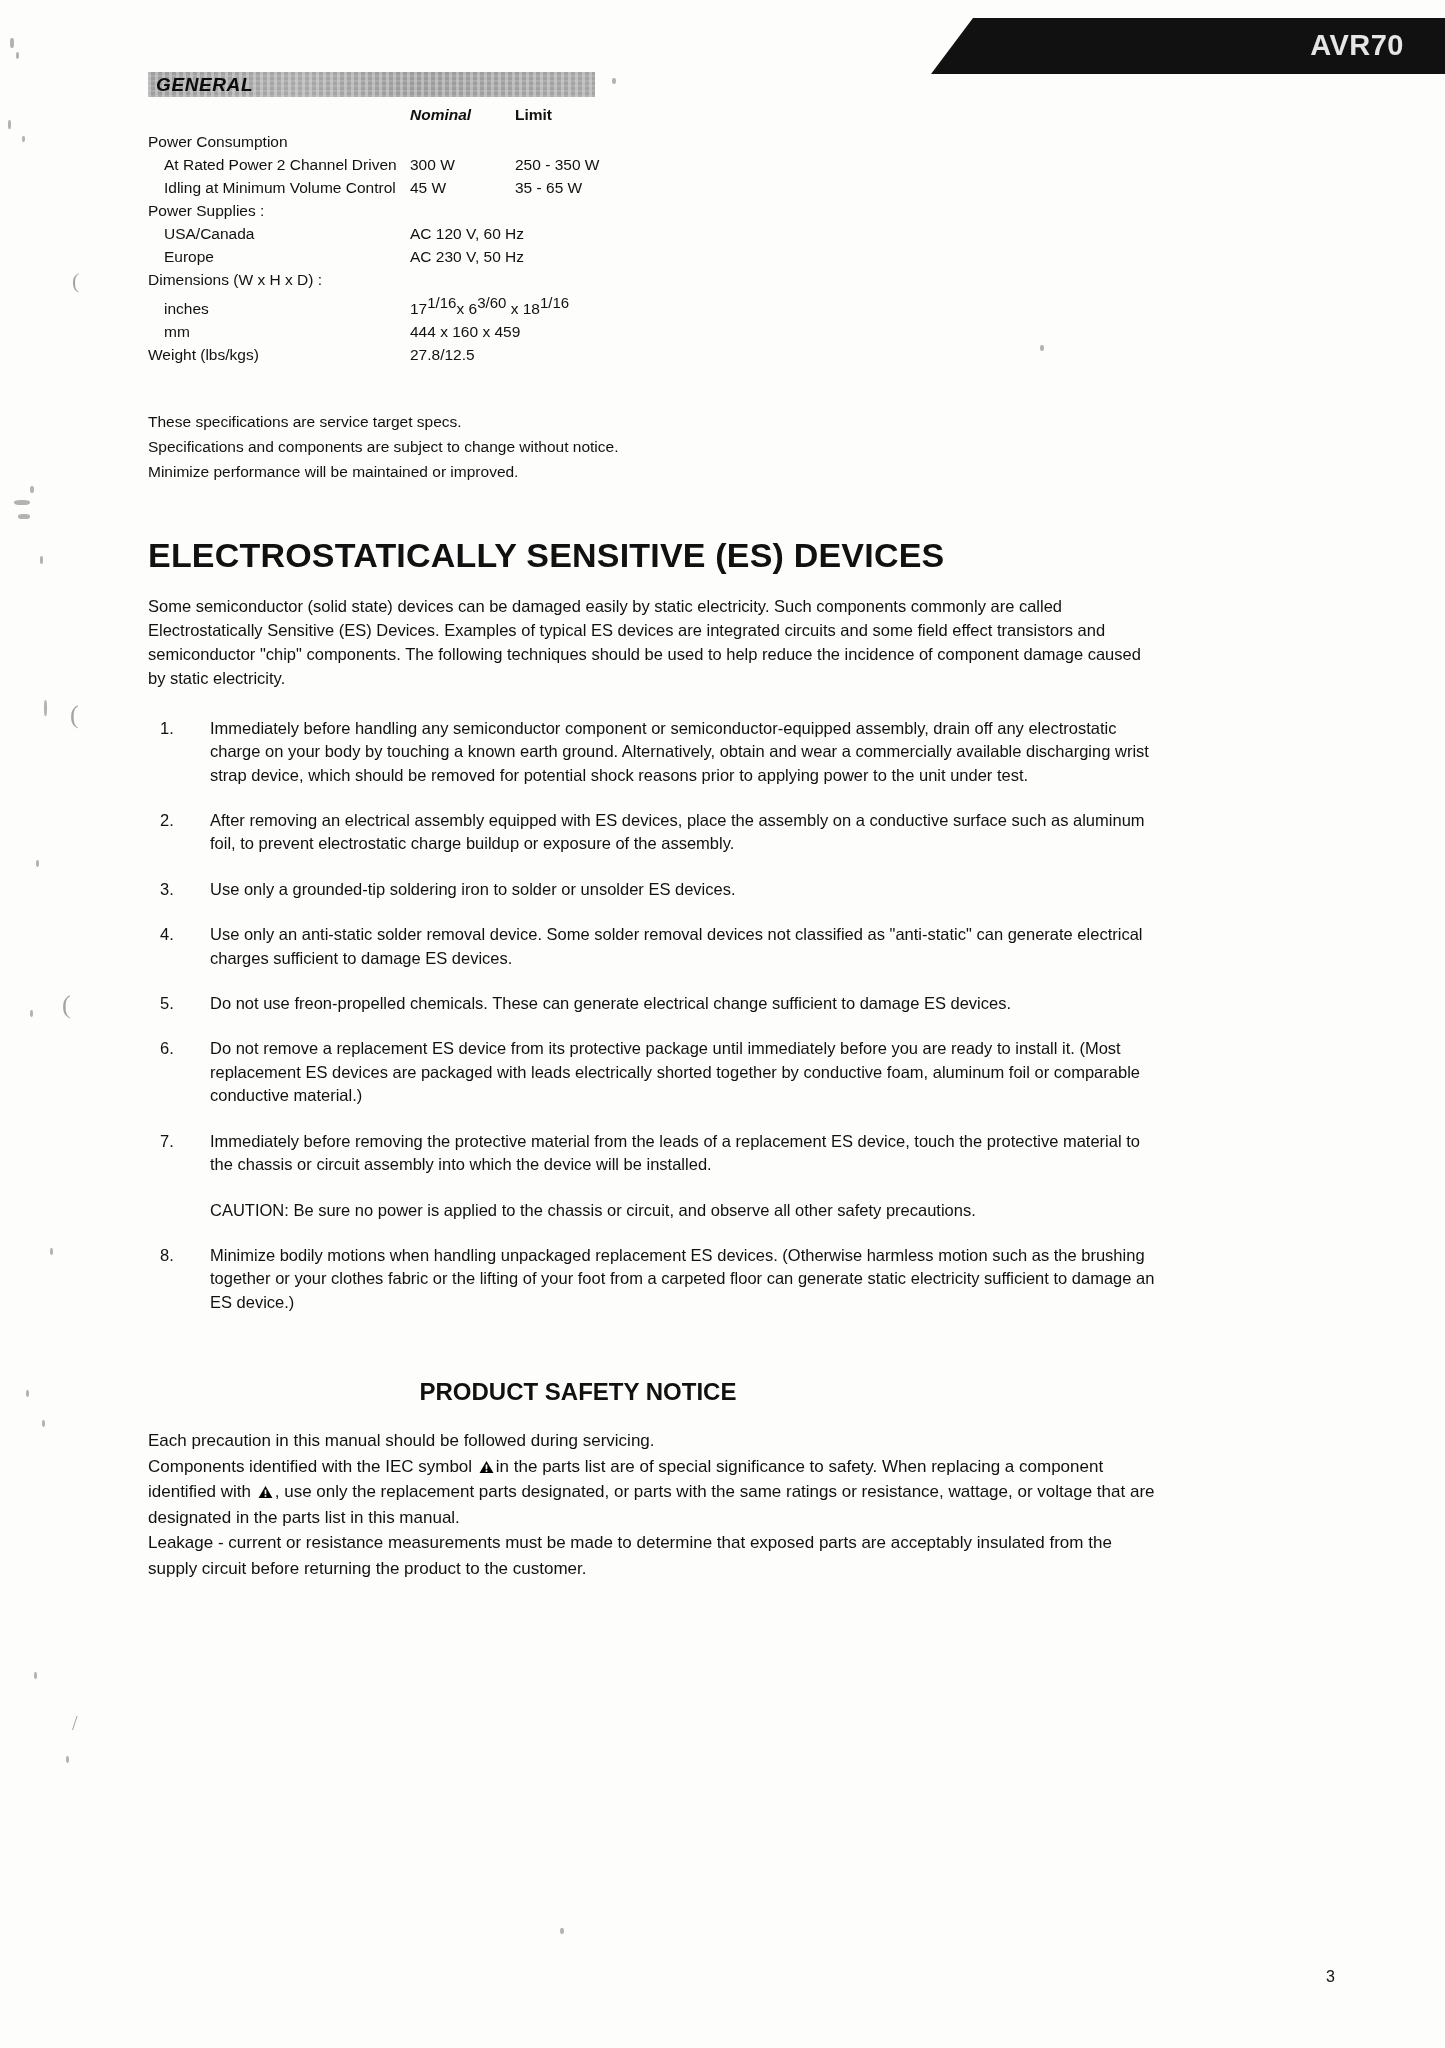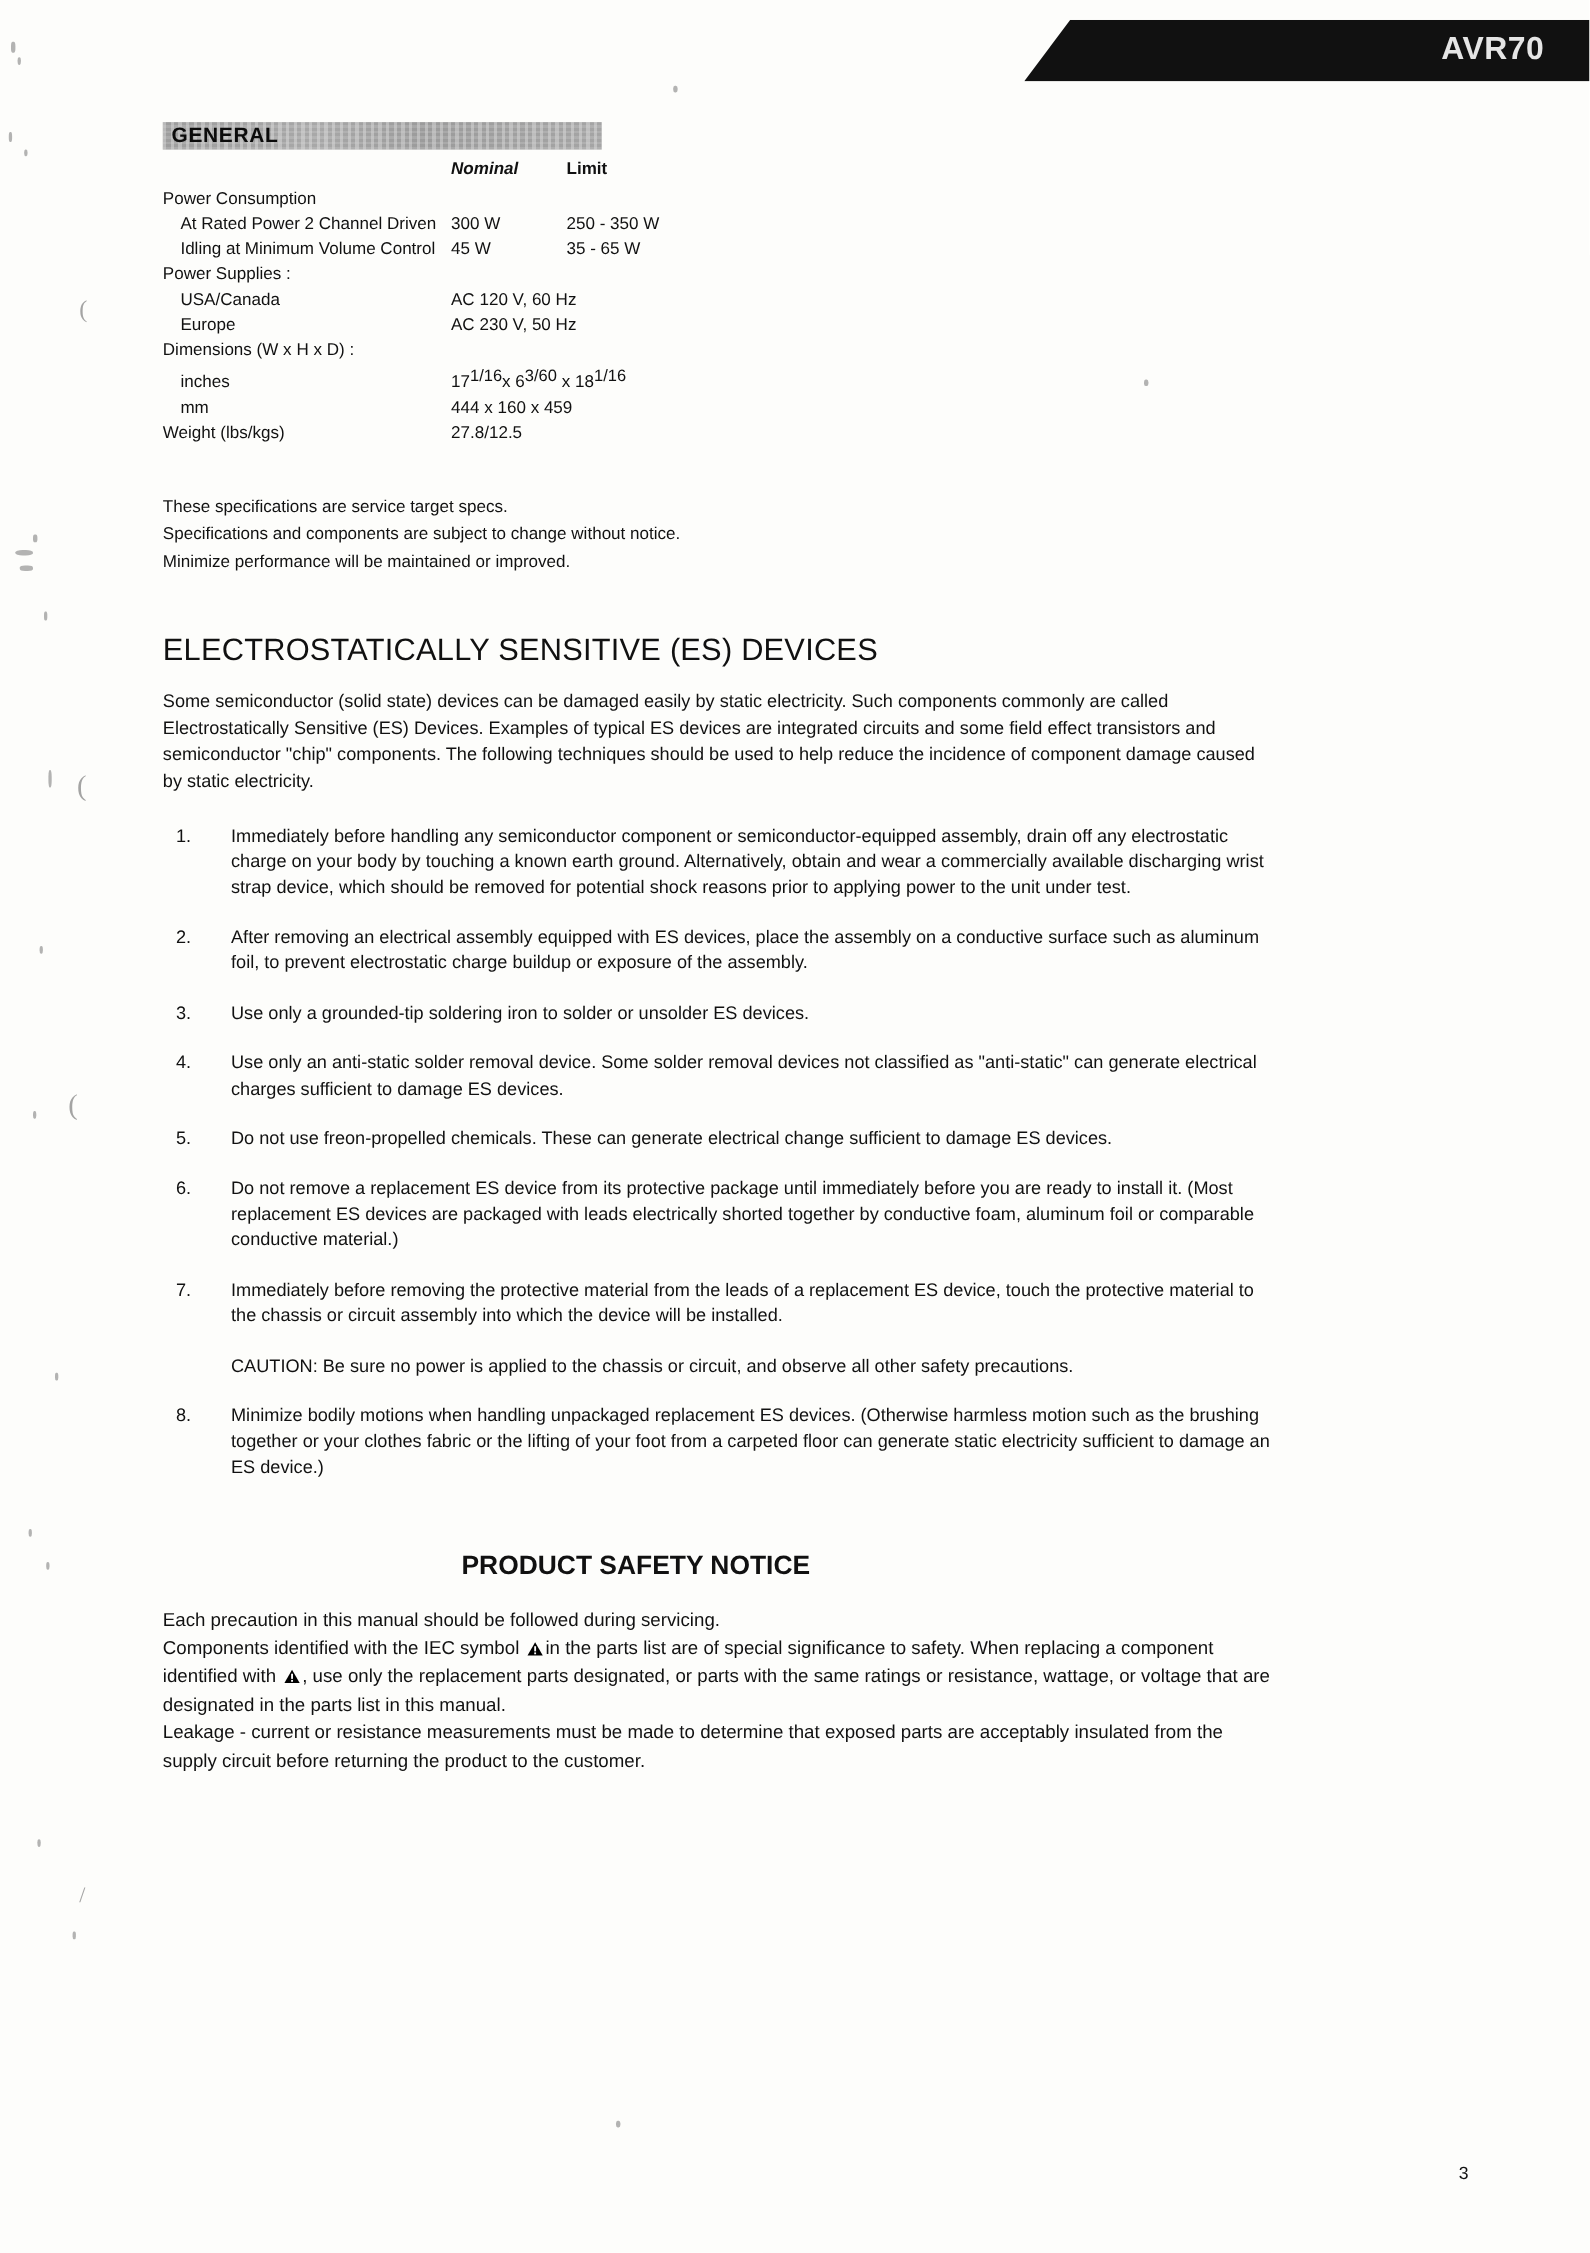--- a/index.html
+++ b/index.html
@@ -57,24 +57,25 @@
   .content {
     position: absolute;
     left: 148px;
     top: 0;
     width: 1160px;
   }
 
   
   .spec-band {
     position: relative;
-    margin-top: 111px;
-    width: 399px;
+    margin-top: 72px;
+    width: 447px;
     height: 25px;
     background: linear-gradient(90deg,#9d9d9d 0%,#a8a8a8 35%,#9b9b9b 60%,#a5a5a5 100%);
+    font-style: italic;
   }
   .spec-band::after{
     content:"";
     position:absolute; left:0; top:0; right:0; bottom:0;
     background:
       repeating-linear-gradient(90deg, rgba(255,255,255,.55) 0 3px, rgba(255,255,255,0) 3px 7px),
       repeating-linear-gradient(0deg, rgba(255,255,255,.25) 0 2px, rgba(255,255,255,0) 2px 5px);
     opacity:.55;
     pointer-events:none;
   }
@@ -112,22 +113,22 @@
 
   
   .notes {
     margin-top: 42px;
     font-size: 15.5px;
     line-height: 1.62;
   }
 
   
   h2.section {
-    font-size: 28px;
-    font-weight: normal;
+    font-size: 34px;
+    font-weight: bold;
     letter-spacing: .2px;
     margin: 52px 0 20px 0;
   }
   h2.centered {
     text-align: center;
     margin: 64px 0 22px 0;
     width: 860px;
     font-size: 24px;
   }
 

